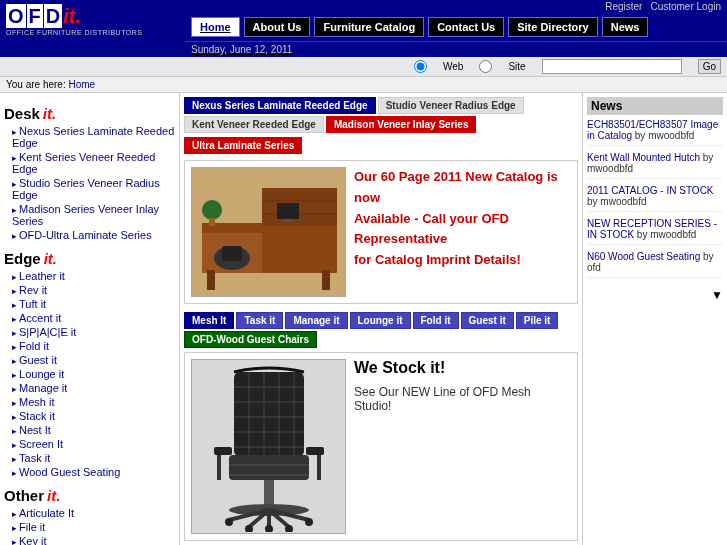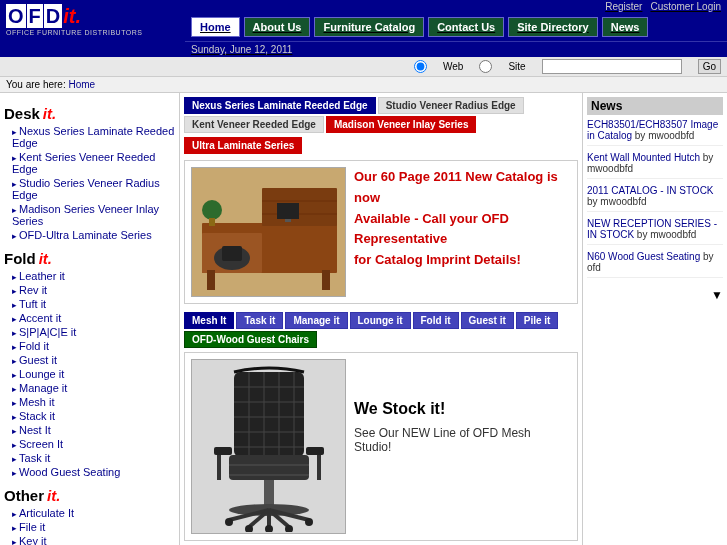--- a/index.html
+++ b/index.html
@@ -1,17 +1,17 @@
 <!DOCTYPE html>
 <html><head>
   <meta charset="utf-8">
   <style>
     * { margin: 0; padding: 0; box-sizing: border-box; }
     body { font-family: Arial, sans-serif; font-size: 11px; background: #fff; width: 727px; overflow-x: hidden; }
-    .nav-btn { background: #14532d; color: #fff; border: 1px solid #6666cc; padding: 3px 8px; font-size: 11px; cursor: pointer; font-weight: bold; }
+    .nav-btn { background: #000000; color: #fff; border: 1px solid #6666cc; padding: 3px 8px; font-size: 11px; cursor: pointer; font-weight: bold; }
     .nav-btn.active { background: #fff; color: #00008B; }
     .search-radio-group { display: flex; align-items: center; gap: 16px; font-size: 10px; }
     .search-input { border: 1px solid #999; padding: 1px 4px; font-size: 10px; width: 140px; }
     .search-btn { background: #ddd; border: 1px solid #999; padding: 1px 4px; font-size: 10px; cursor: pointer; }
     .sidebar-category { font-size: 15px; font-weight: bold; color: #000; margin-top: 8px; margin-bottom: 2px; display: flex; align-items: baseline; gap: 3px; }
     .sidebar-category .cat-it { color: #ff0000; font-style: italic; font-weight: bold; }
     .sidebar-item { font-size: 11px; color: #00008B; padding: 1px 0 1px 8px; cursor: pointer; display: block; text-decoration: none; }
     .sidebar-item:before { content: "▸ "; font-size: 9px; }
 
     
@@ -92,21 +92,21 @@
       <span>Desk</span>
       <span class="cat-it">it.</span>
     </div>
     <a class="sidebar-item" href="#">Nexus Series Laminate Reeded Edge</a>
     <a class="sidebar-item" href="#">Kent Series Veneer Reeded Edge</a>
     <a class="sidebar-item" href="#">Studio Series Veneer Radius Edge</a>
     <a class="sidebar-item" href="#">Madison Series Veneer Inlay Series</a>
     <a class="sidebar-item" href="#">OFD-Ultra Laminate Series</a>
 
     <div class="sidebar-category">
-      <span>Fold</span>
+      <span>Edge</span>
       <span class="cat-it">it.</span>
     </div>
     <a class="sidebar-item" href="#">Leather it</a>
     <a class="sidebar-item" href="#">Rev it</a>
     <a class="sidebar-item" href="#">Tuft it</a>
     <a class="sidebar-item" href="#">Accent it</a>
     <a class="sidebar-item" href="#">S|P|A|C|E it</a>
     <a class="sidebar-item" href="#">Fold it</a>
     <a class="sidebar-item" href="#">Guest it</a>
     <a class="sidebar-item" href="#">Lounge it</a>
@@ -224,21 +224,21 @@
           <line x1="70" y1="148" x2="90" y2="165" stroke="#333" stroke-width="4"></line>
           <line x1="70" y1="148" x2="70" y2="165" stroke="#333" stroke-width="4"></line>
 
           <circle cx="30" cy="160" r="4" fill="#222"></circle>
           <circle cx="110" cy="160" r="4" fill="#222"></circle>
           <circle cx="50" cy="167" r="4" fill="#222"></circle>
           <circle cx="90" cy="167" r="4" fill="#222"></circle>
           <circle cx="70" cy="167" r="4" fill="#222"></circle>
         </svg>
       </div>
-      <div style="flex:1;margin-top:41px;">
+      <div style="flex:1;">
         <h3 style="font-size:16px;color:#000;font-weight:bold;margin-bottom:8px;">We Stock it!</h3>
         <p style="font-size:12px;color:#333;">See Our NEW Line of OFD Mesh Studio!</p>
       </div>
     </div>
   </div>
 
   <div style="width:145px; min-width:145px; border-left:1px solid #ccc; padding:4px; background:#fff; overflow:hidden;">
     <h4 style="font-size:12px;font-weight:bold;color:#000;background:#ccc;padding:2px 4px;margin-bottom:4px;">News</h4>
     <div style="overflow-y:auto; max-height:300px;">
       <div class="news-item">

